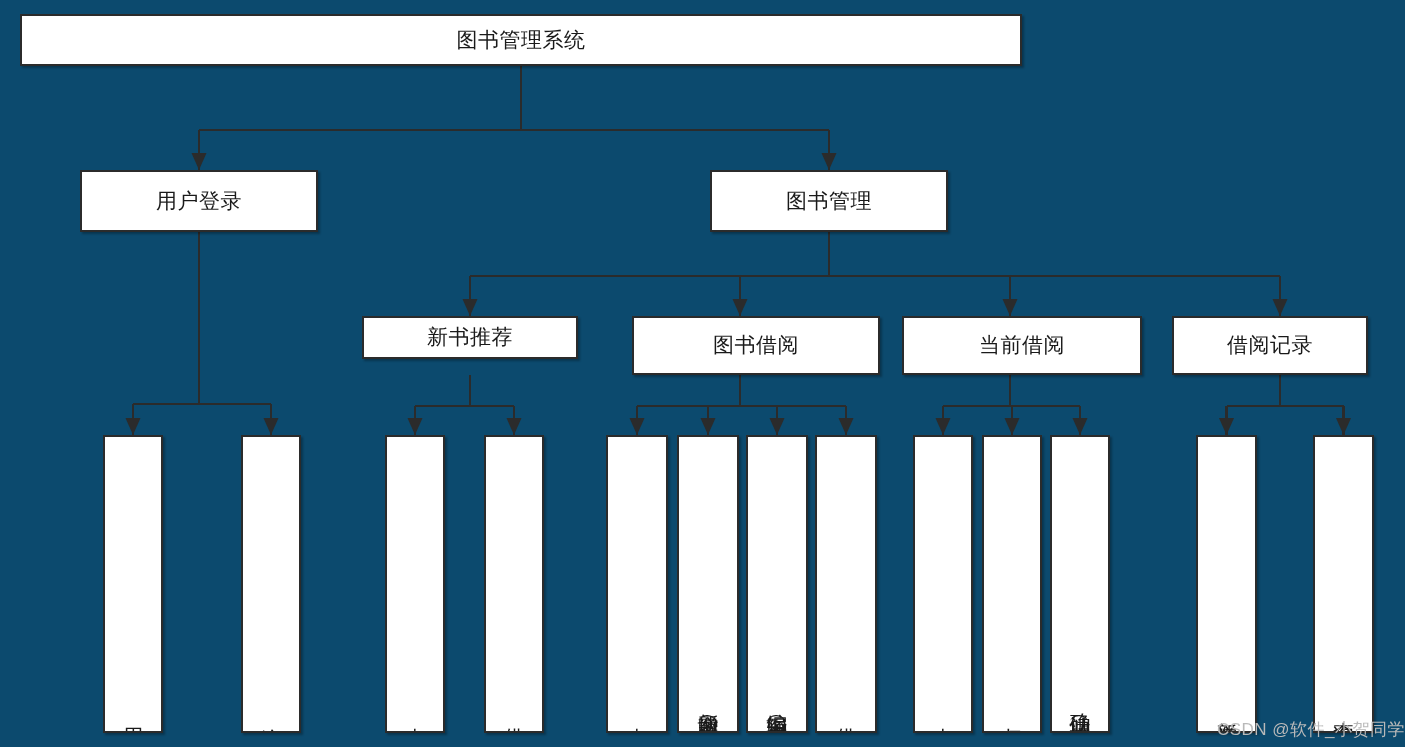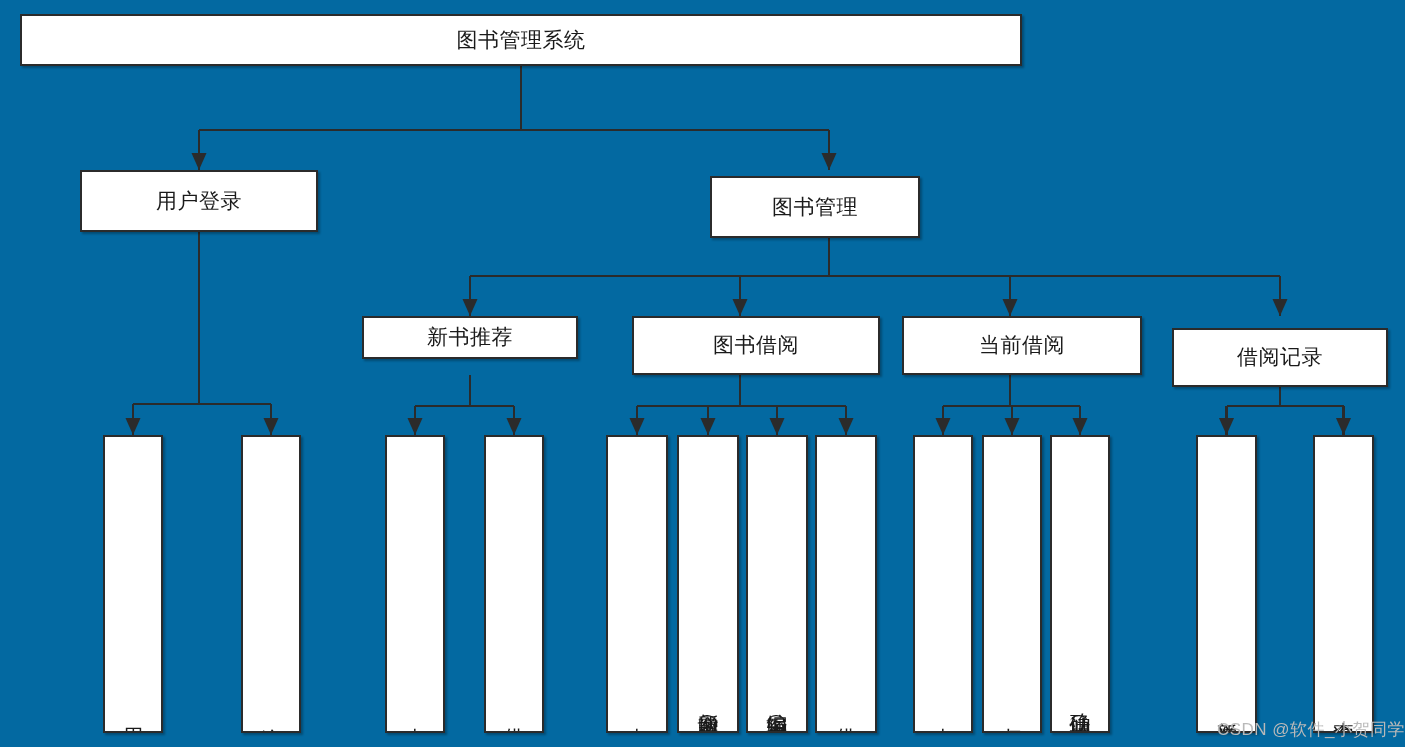--- a/index.html
+++ b/index.html
@@ -7,21 +7,21 @@
     padding: 0;
     background: #ffffff;
   }
   body {
     font-family: "Liberation Sans", "DejaVu Sans", sans-serif;
   }
   #canvas {
     position: relative;
     width: 1405px;
     height: 747px;
-    background: #0369a1;
+    background: #0c4a6e;
     overflow: hidden;
   }
   #wires {
     position: absolute;
     left: 0;
     top: 0;
     width: 1405px;
     height: 747px;
     pointer-events: none;
   }
@@ -128,33 +128,33 @@
       <line x1="1343.5" y1="406" x2="1343.5" y2="435" stroke="#2b2b2b" stroke-width="2.4" shape-rendering="crispEdges"></line>
       <path d="M1336,418 L1351,418 L1343.5,435 Z" fill="#2b2b2b"></path>
     </svg>
   <div id="nodes">
       <div class="node horiz" style="left: 20px; top: 14px; width: 1002px; height: 52px;">
         <span class="label">图书管理系统</span>
       </div>
       <div class="node horiz" style="left: 80px; top: 170px; width: 238px; height: 62px;">
         <span class="label">用户登录</span>
       </div>
-      <div class="node horiz" style="left: 710px; top: 176px; width: 210px; height: 62px;">
+      <div class="node horiz" style="left: 710px; top: 170px; width: 238px; height: 62px;">
         <span class="label">图书管理</span>
       </div>
       <div class="node horiz" style="left: 362px; top: 316px; width: 216px; height: 43px;">
         <span class="label">新书推荐</span>
       </div>
       <div class="node horiz" style="left: 632px; top: 316px; width: 248px; height: 59px;">
         <span class="label">图书借阅</span>
       </div>
       <div class="node horiz" style="left: 902px; top: 316px; width: 240px; height: 59px;">
         <span class="label">当前借阅</span>
       </div>
-      <div class="node horiz" style="left: 1172px; top: 328px; width: 216px; height: 59px;">
+      <div class="node horiz" style="left: 1172px; top: 316px; width: 196px; height: 59px;">
         <span class="label">借阅记录</span>
       </div>
       <div class="node vert" style="left: 103px; top: 435px; width: 60px; height: 298px;">
         <span class="label">用户登录</span>
       </div>
       <div class="node vert" style="left: 241px; top: 435px; width: 60px; height: 298px;">
         <span class="label">注销登录</span>
       </div>
       <div class="node vert" style="left: 385px; top: 435px; width: 60px; height: 298px;">
         <span class="label">查询图书</span>

